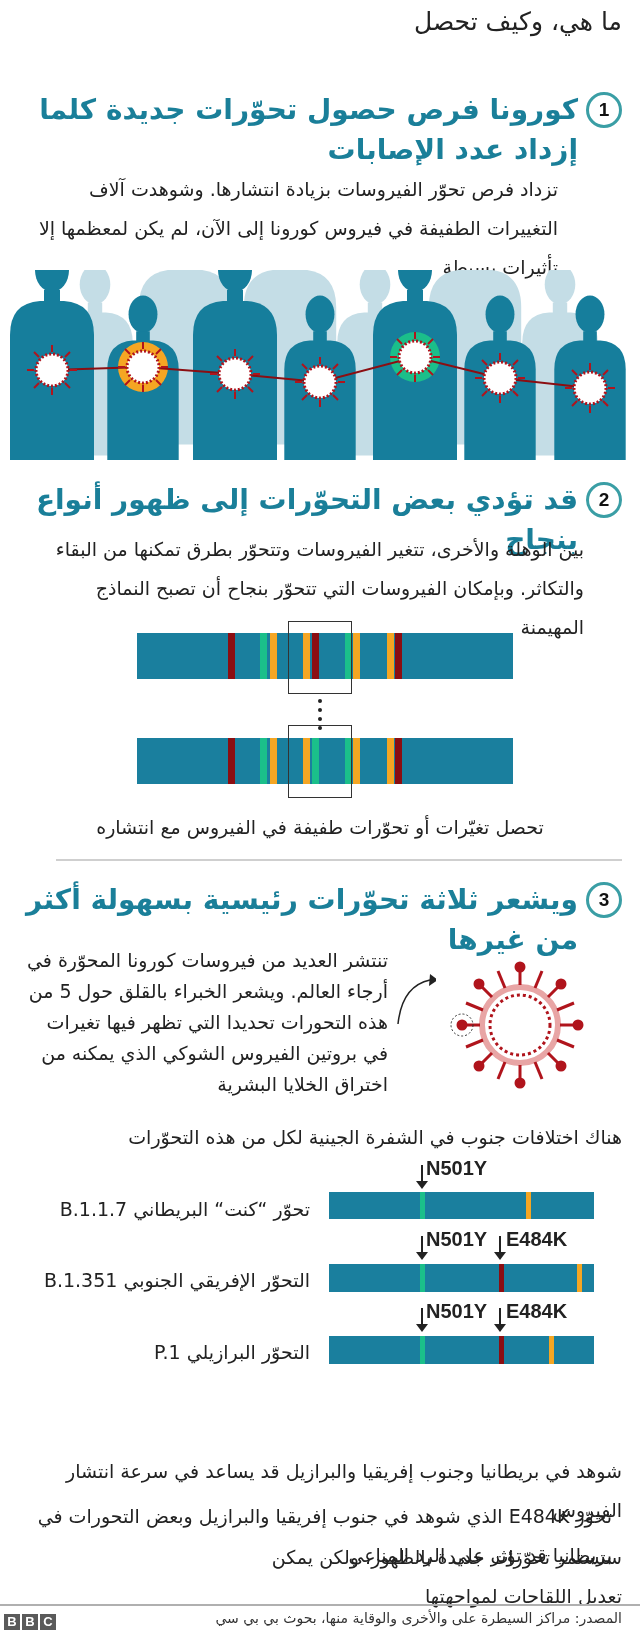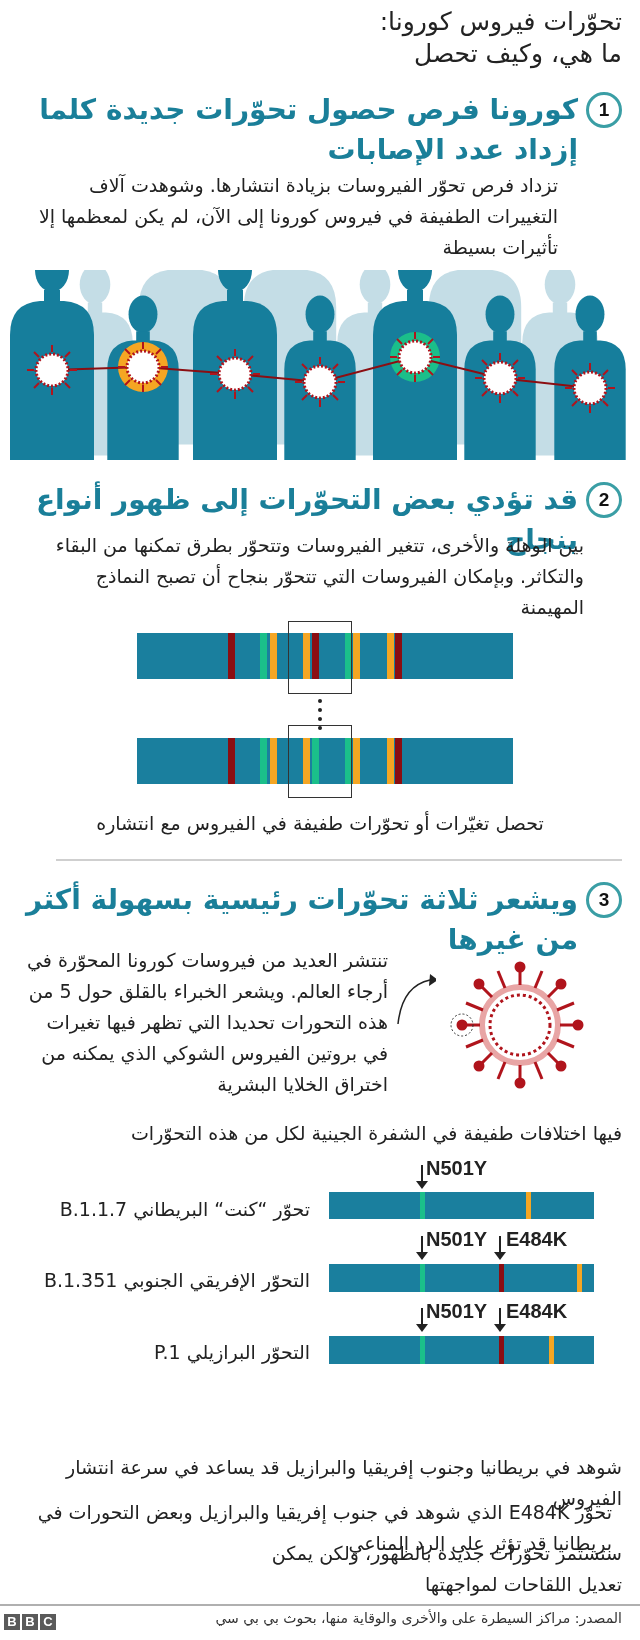--- a/index.html
+++ b/index.html
@@ -3,42 +3,41 @@
 <meta charset="utf-8">
 <style>
   * { box-sizing: border-box; margin: 0; padding: 0; }
   html, body { width: 640px; height: 1640px; background: #ffffff; overflow: hidden; }
   body { position: relative; font-family: "DejaVu Sans", sans-serif; color: #222222; direction: rtl; }
   .abs { position: absolute; }
   .title { right: 18px; top: 6px; width: 400px; font-size: 25px; line-height: 32px; color: #222; text-align: right; }
   .sec-head { right: 18px; display: flex; align-items: flex-start; gap: 8px; }
   .num { flex: 0 0 36px; width: 36px; height: 36px; border: 3px solid #3a9ea5; border-radius: 50%; display: flex; align-items: center; justify-content: center; font-weight: bold; font-size: 19px; color: #111; font-family: "Liberation Sans", sans-serif; direction: ltr; margin-top: 2px; }
   .sec-title { font-weight: bold; color: #1a7f99; font-size: 28px; line-height: 40px; text-align: right; }
-  .body { font-size: 19px; line-height: 31px; color: #222; text-align: right; }
+  .body { font-size: 19px; line-height: 39px; color: #222; text-align: right; }
   .crowd { left: 0; top: 270px; width: 640px; height: 190px; }
   .gene-bar { position: absolute; background: #1a7f9e; }
   .gene-band { position: absolute; top: 0; height: 100%; }
   .box { position: absolute; border: 1.5px solid #333; }
   .dots { position: absolute; width: 4px; }
   .dots span { display: block; width: 4px; height: 4px; background: #222; border-radius: 50%; margin-bottom: 5px; }
   .divider { position: absolute; left: 56px; width: 566px; height: 2px; background: #cfcfcf; }
   .variant-label { position: absolute; right: 330px; font-size: 19px; line-height: 26px; color: #222; white-space: nowrap; text-align: right; }
   .mut-label { position: absolute; font-family: "Liberation Sans", sans-serif; font-weight: bold; font-size: 20px; color: #222; direction: ltr; white-space: nowrap; }
   .arrow-down { position: absolute; width: 2px; height: 18px; background: #222; }
   .arrow-down::after { content: ""; position: absolute; left: -5px; bottom: -6px; border-left: 6px solid transparent; border-right: 6px solid transparent; border-top: 8px solid #222; }
   .footer-line { position: absolute; left: 0; top: 1604px; width: 640px; height: 2px; background: #b0b0b0; }
   .bbc { position: absolute; left: 4px; top: 1614px; display: flex; gap: 2px; direction: ltr; }
   .bbc span { width: 16px; height: 16px; background: #5a5a5a; color: #fff; font-family: "Liberation Sans", sans-serif; font-weight: bold; font-size: 13px; line-height: 16px; text-align: center; }
   .source { position: absolute; right: 18px; top: 1610px; font-size: 14px; color: #333; }
 </style>
 </head>
 <body>
 
 <div class="abs title">
-  <div>تحوّرات فيروس كورونا:</div>
   <div>ما هي، وكيف تحصل</div>
 </div>
 
 <div class="abs sec-head" style="top:90px; width:600px;">
   <div class="num">1</div>
   <div class="sec-title" style="width:555px;">كورونا فرص حصول تحوّرات جديدة كلما إزداد عدد الإصابات</div>
 </div>
 <div class="abs body" style="right:82px; top:170px; width:540px;">تزداد فرص تحوّر الفيروسات بزيادة انتشارها. وشوهدت آلاف التغييرات الطفيفة في فيروس كورونا إلى الآن، لم يكن لمعظمها إلا تأثيرات بسيطة</div>
 
 <svg class="abs crowd" viewBox="0 0 640 190">
@@ -171,21 +170,21 @@
     <line x1="-15" y1="-37" x2="-22" y2="-54"></line>
       <line x1="15" y1="37" x2="22" y2="54"></line>
     <line x1="37" y1="-15" x2="54" y2="-22"></line>
       <line x1="-37" y1="15" x2="-54" y2="22"></line>
     <line x1="-37" y1="-15" x2="-54" y2="-22"></line>
       <line x1="37" y1="15" x2="54" y2="22"></line>
   </g>
   <circle cx="-58" cy="0" r="11" fill="none" stroke="#333" stroke-width="1" stroke-dasharray="2 2"></circle>
 </svg>
 
-<div class="abs body" style="right:18px; top:1118px; width:600px;">فيها اختلافات طفيفة في الشفرة الجينية لكل من هذه التحوّرات</div>
+<div class="abs body" style="right:18px; top:1118px; width:600px;">هناك اختلافات جنوب في الشفرة الجينية لكل من هذه التحوّرات</div>
 
 <div class="arrow-down" style="left:421px; top:1165px;"></div>
 <div class="mut-label" style="left:426px; top:1157px;">N501Y</div>
 <div class="variant-label" style="top:1196px;">تحوّر “كنت“ البريطاني B.1.1.7</div>
 <div class="gene-bar" style="left:329px; top:1192px; width:265px; height:27px;">
   <div class="gene-band" style="left:91px; width:5px; background:#1bbf8a;"></div>
   <div class="gene-band" style="left:197px; width:5px; background:#f5a623;"></div>
 </div>
 
 <div class="arrow-down" style="left:421px; top:1236px;"></div>

